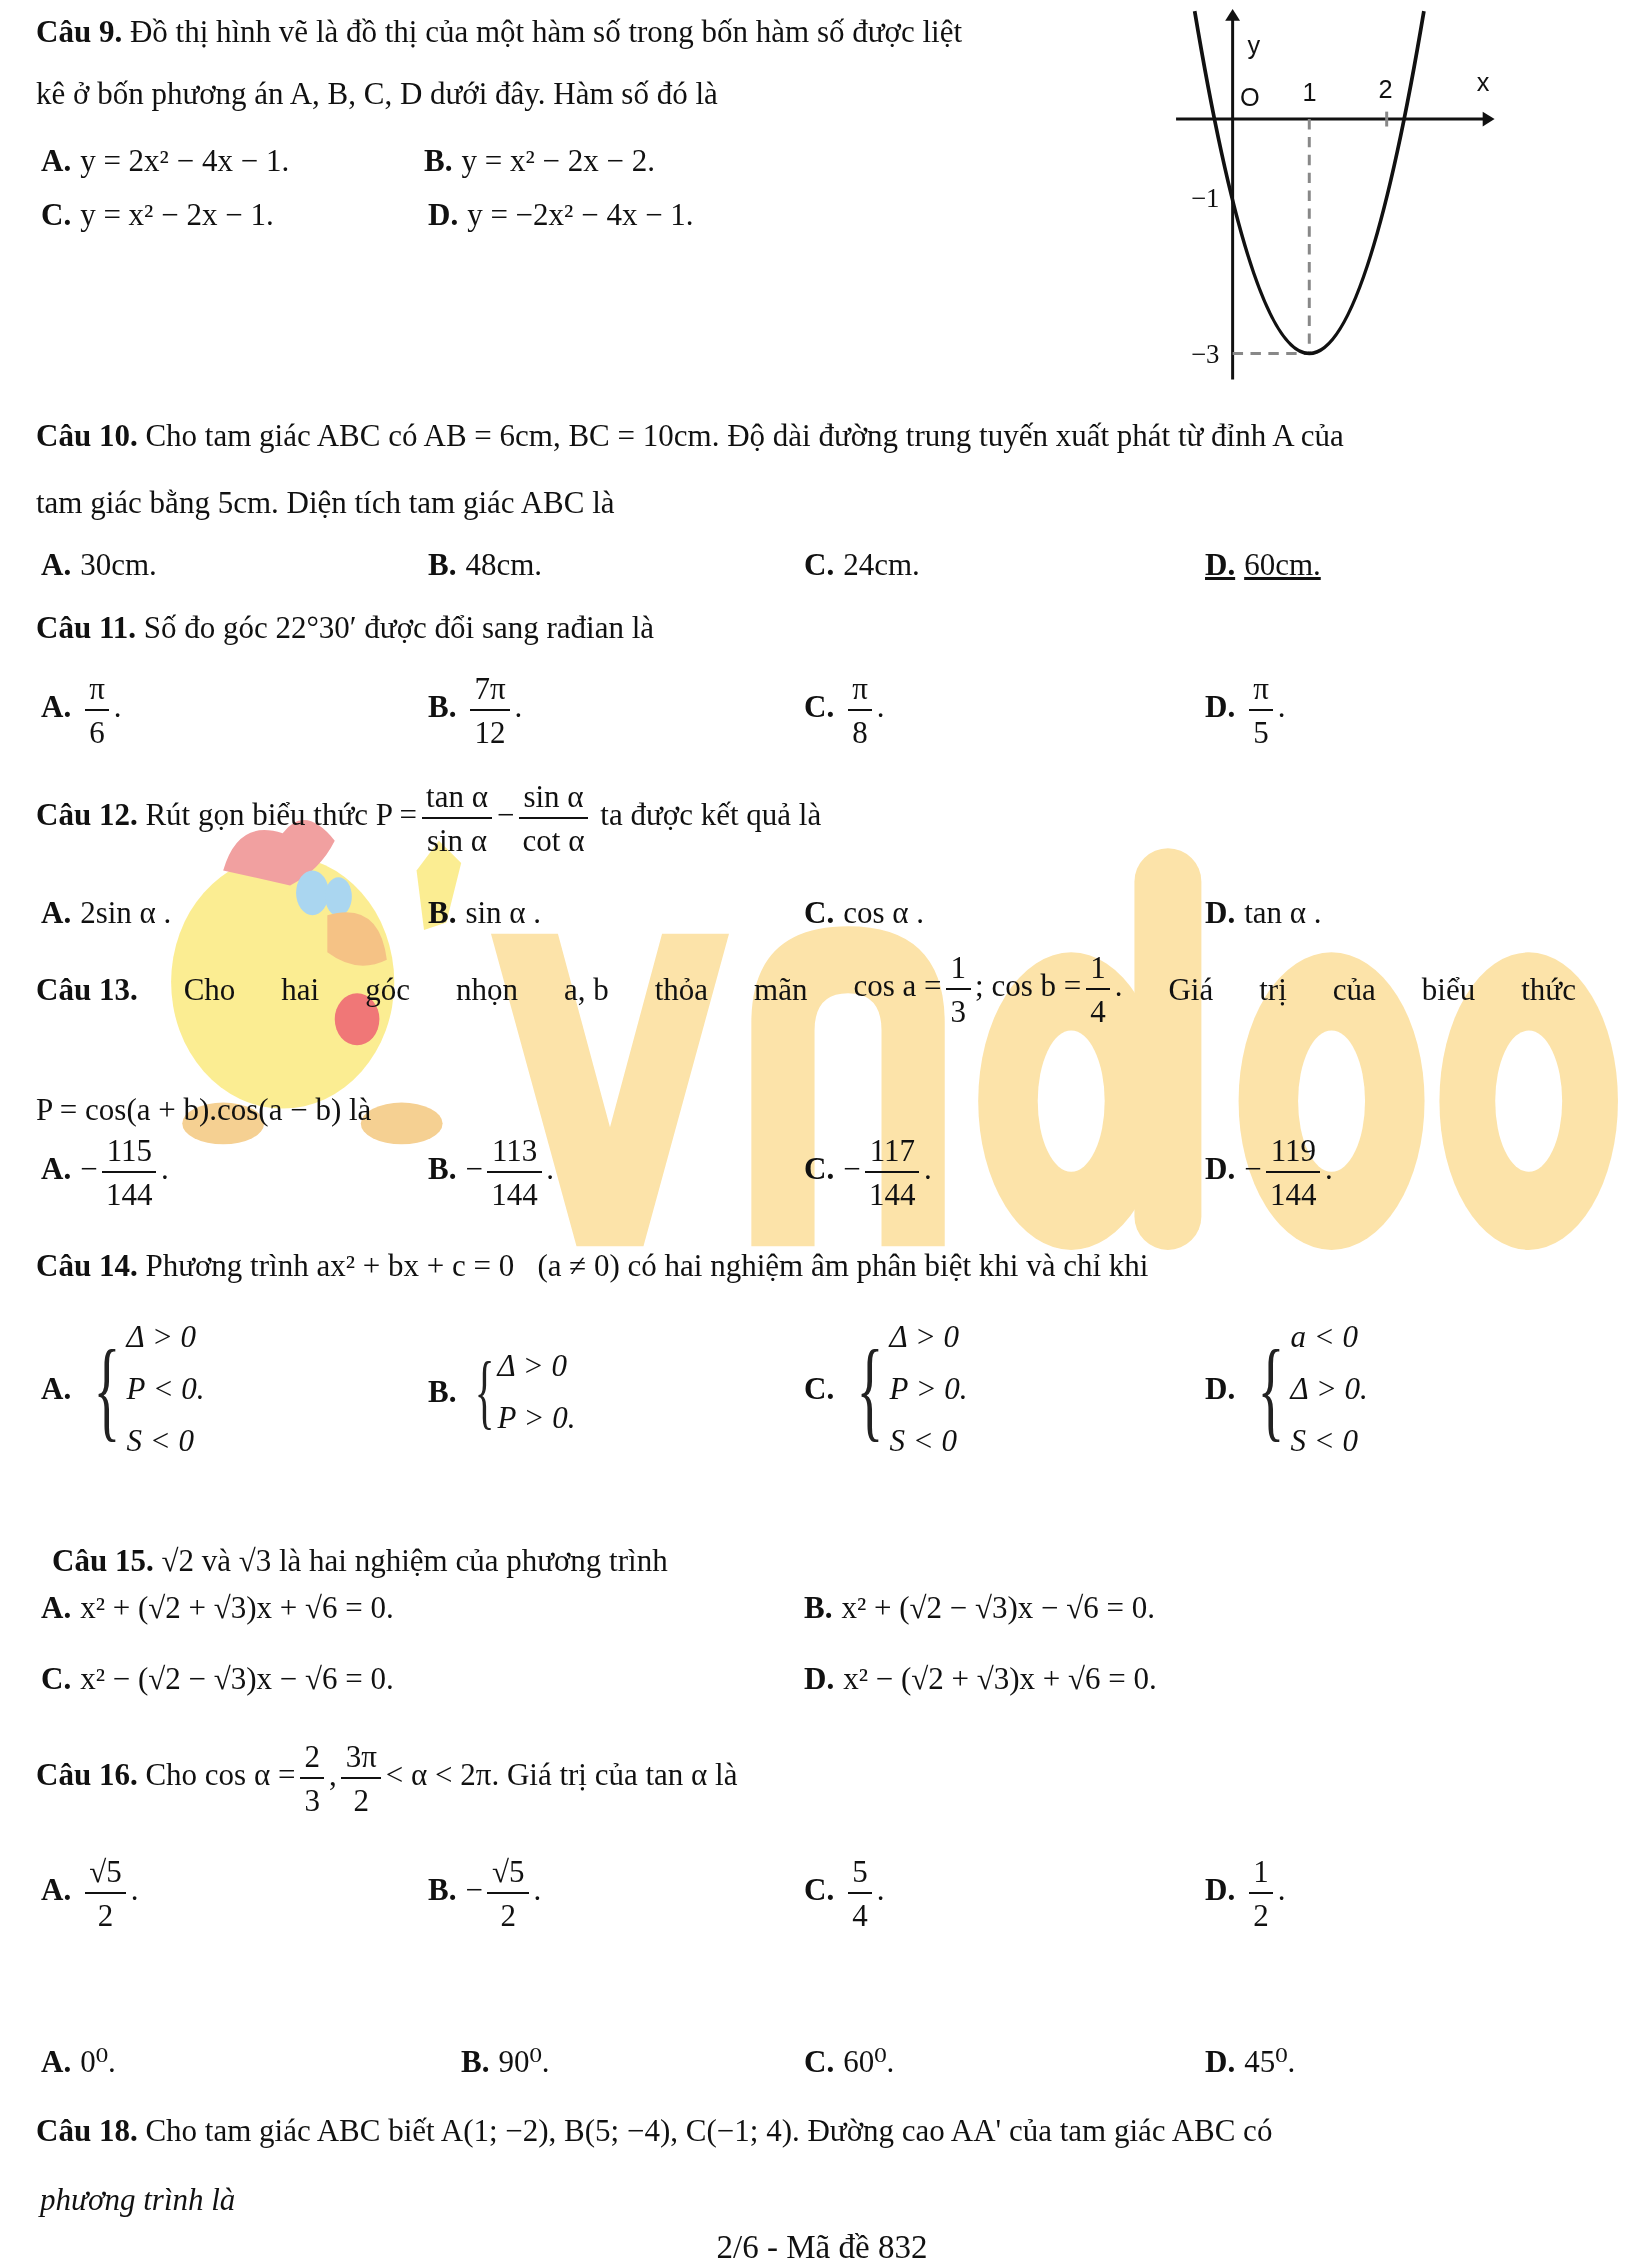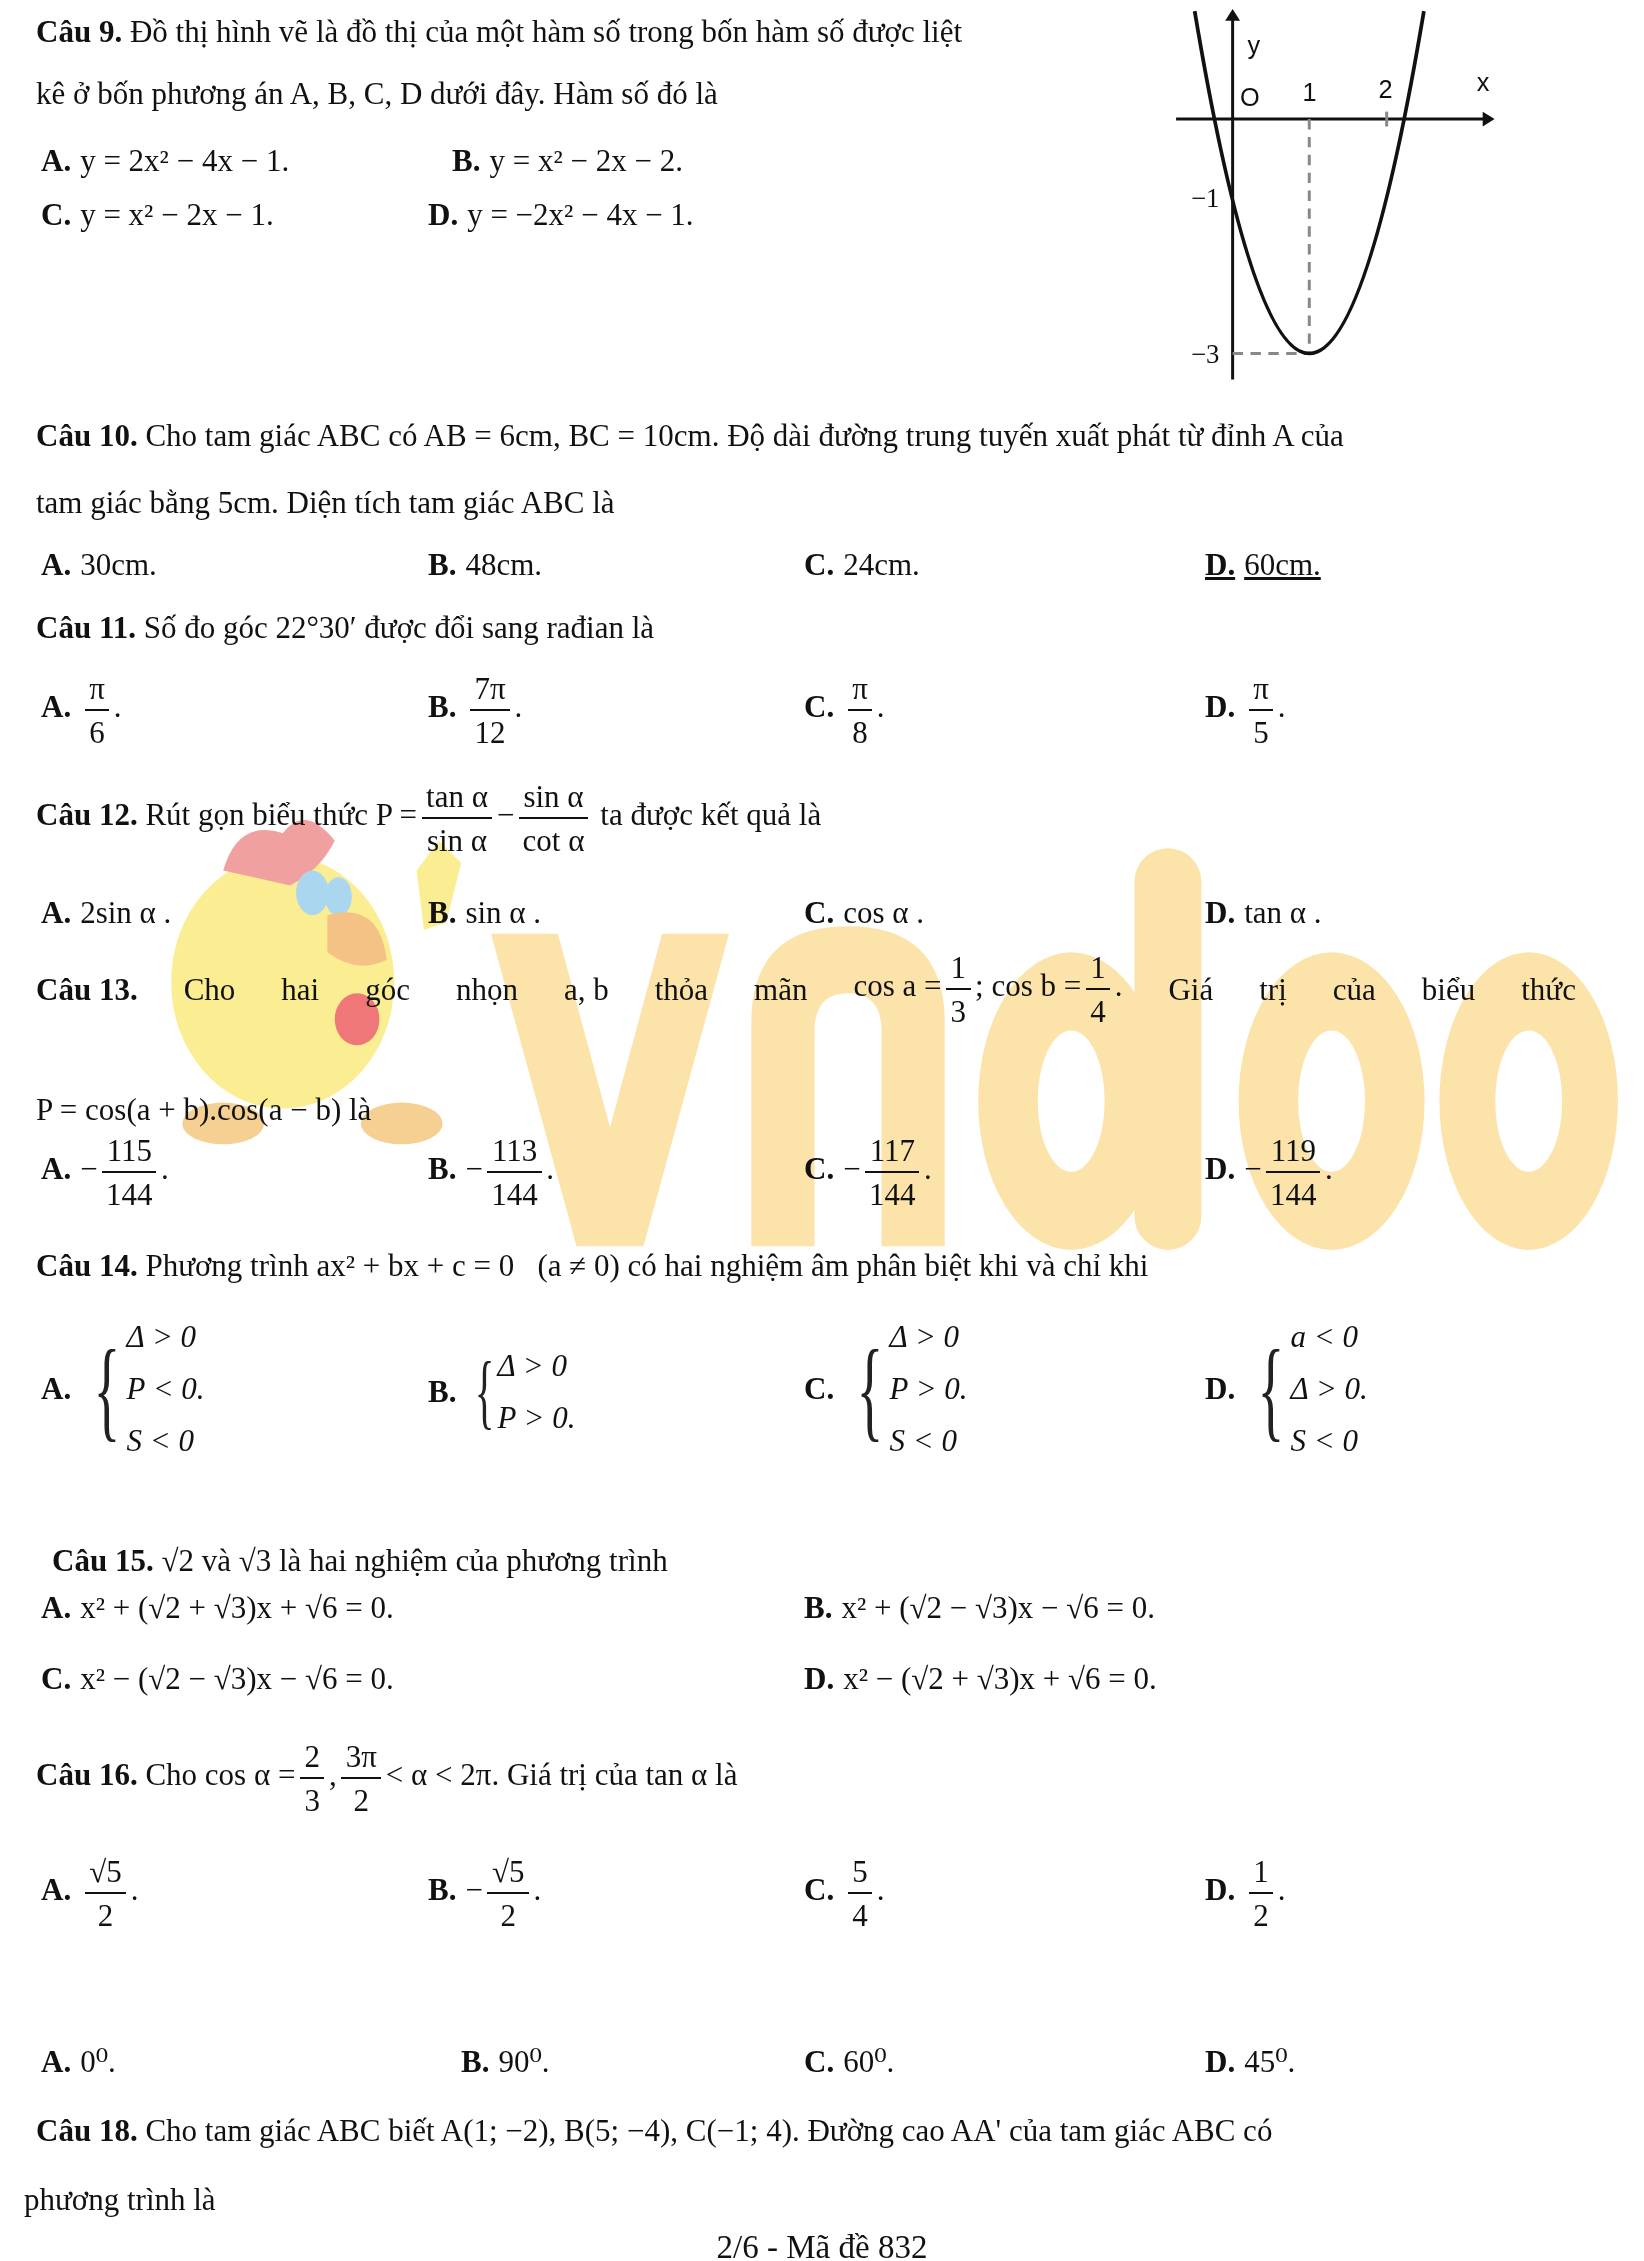--- a/index.html
+++ b/index.html
@@ -52,21 +52,21 @@
 <div style="position:absolute;left:0;top:0;width:1644px;height:2261px;z-index:1;">
 
   <div class="abs" style="left:36px;top:16.4px;">
     <span class="q">Câu 9.</span>
     <span>Đồ thị hình vẽ là đồ thị của một hàm số trong bốn hàm số được liệt</span>
   </div>
   <div class="abs" style="left:36px;top:78px;">kê ở bốn phương án A, B, C, D dưới đây. Hàm số đó là</div>
   <div class="abs" style="left:41px;top:145px;">
     <span class="opt">A.</span><span class="m">y = 2x² − 4x − 1.</span>
   </div>
-  <div class="abs" style="left:452px;top:145px;">
+  <div class="abs" style="left:424px;top:145px;">
     <span class="opt">B.</span><span class="m">y = x² − 2x − 2.</span>
   </div>
   <div class="abs" style="left:41px;top:199px;">
     <span class="opt">C.</span><span class="m">y = x² − 2x − 1.</span>
   </div>
   <div class="abs" style="left:428px;top:199px;">
     <span class="opt">D.</span><span class="m">y = −2x² − 4x − 1.</span>
   </div>
 
   <svg style="position:absolute;left:1176px;top:0;font-size:42px" width="469" height="387" viewBox="0 0 630 520">
@@ -264,17 +264,17 @@
 
   <div class="abs" style="left:41px;top:2046px;"><span class="opt">A.</span><span>0⁰.</span></div>
   <div class="abs" style="left:428px;top:2046px;margin-left:33px;"><span class="opt">B.</span><span>90⁰.</span></div>
   <div class="abs" style="left:804px;top:2046px;"><span class="opt">C.</span><span>60⁰.</span></div>
   <div class="abs" style="left:1205px;top:2046px;"><span class="opt">D.</span><span>45⁰.</span></div>
 
   <div class="abs" style="left:36px;top:2115px;width:1540px;">
     <span class="q">Câu 18.</span>
     <span>Cho tam giác ABC biết A(1; −2), B(5; −4), C(−1; 4). Đường cao AA' của tam giác ABC có</span>
   </div>
-  <div class="abs" style="left:24px;top:2184px;">phương trình là</div>
+  <div class="abs" style="left:40px;top:2184px;font-style:italic;">phương trình là</div>
 
   <div class="abs page-num" style="left:0;width:1644px;text-align:center;top:2231px;">2/6 - Mã đề 832</div>
 </div>
 
 
 </body></html>

